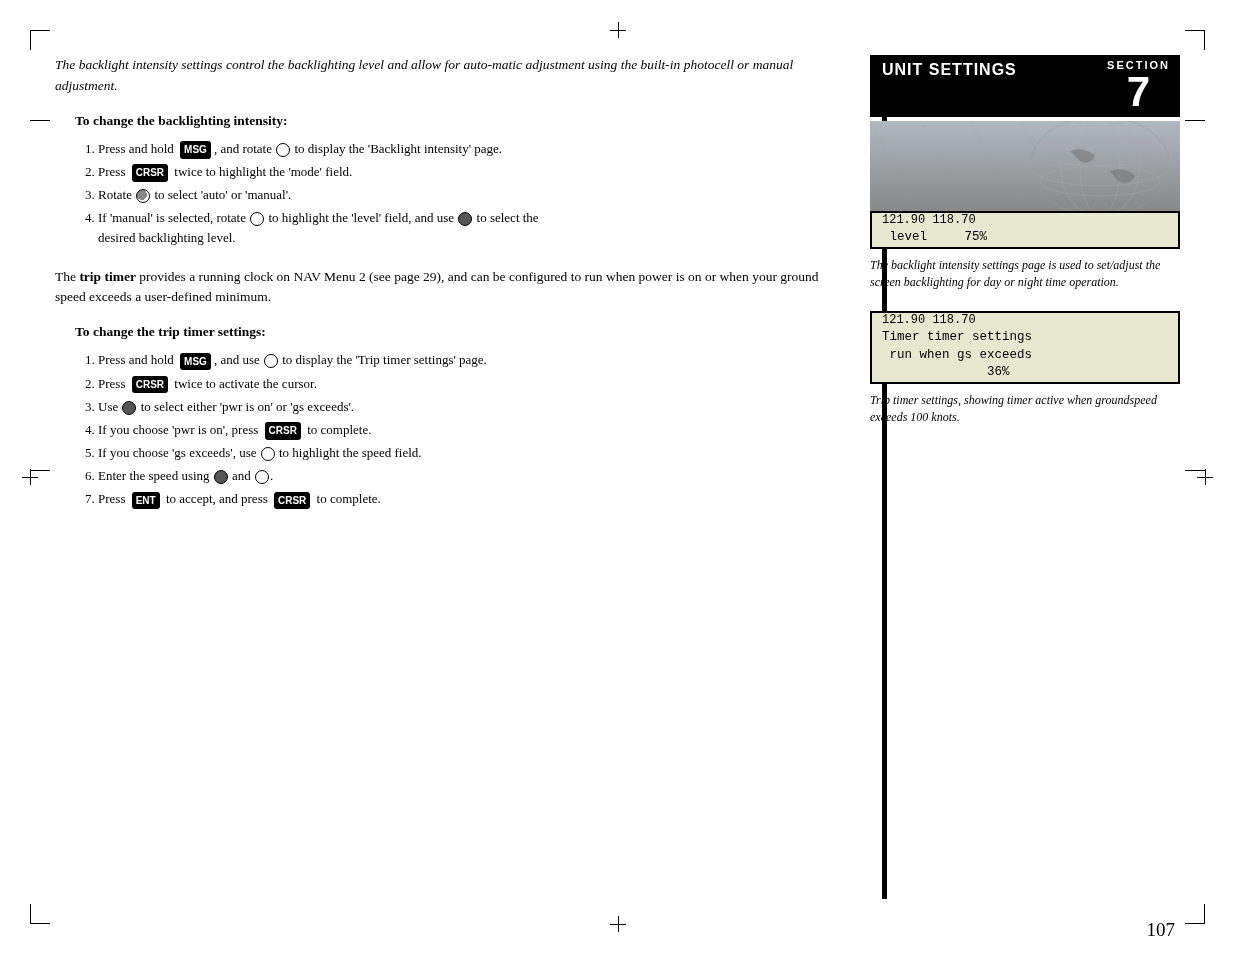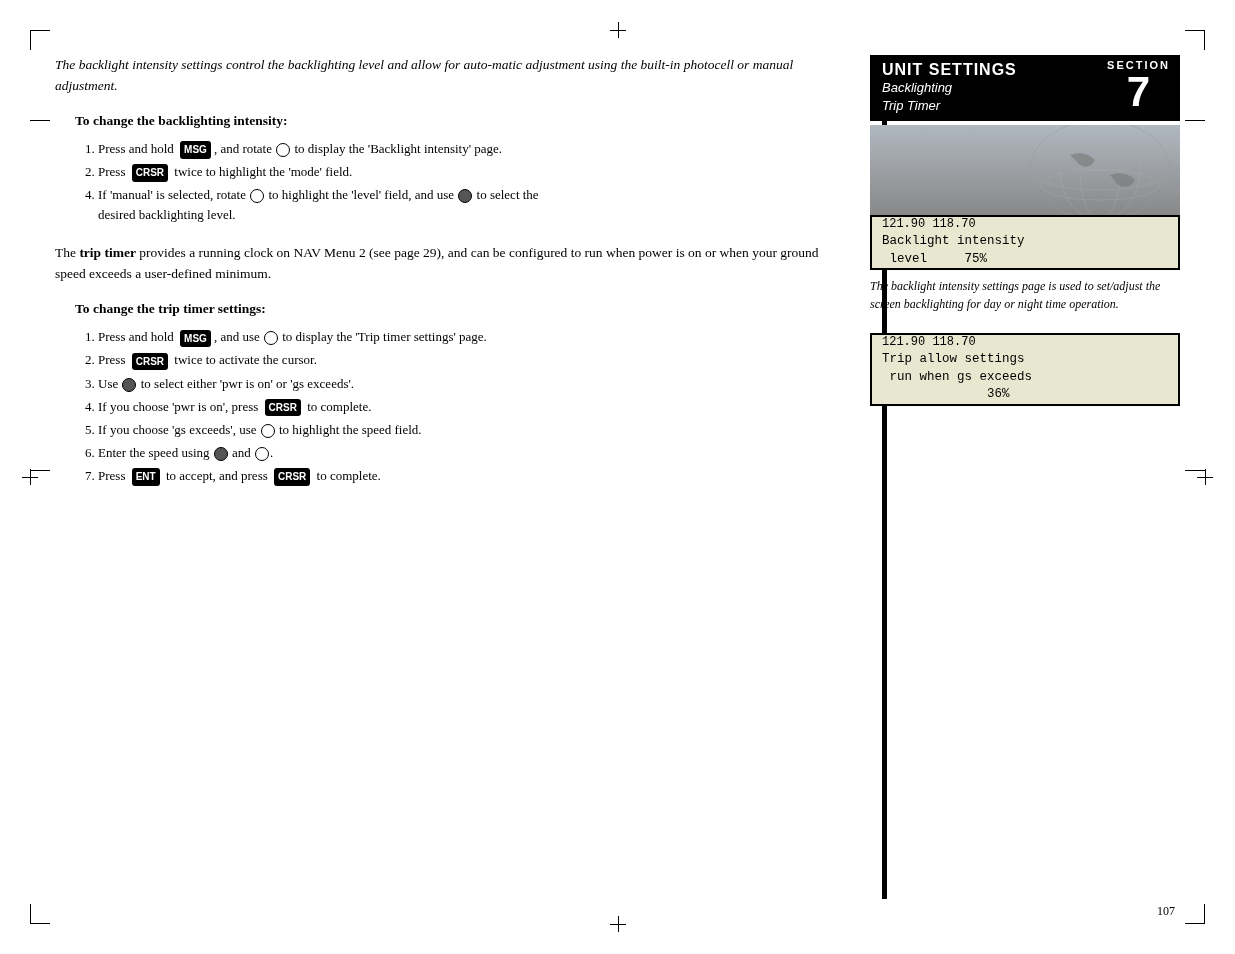--- a/index.html
+++ b/index.html
@@ -184,20 +184,21 @@
       font-size: 13px;
       line-height: 1.4;
       color: #fff;
     }
     .section-number-box {
       background: #000;
       color: #fff;
       display: flex;
       flex-direction: column;
       align-items: center;
+      justify-content: center;
       padding: 4px 10px;
       min-width: 60px;
     }
     .section-word {
       font-family: Arial, sans-serif;
       font-size: 11px;
       font-weight: bold;
       letter-spacing: 2px;
       text-transform: uppercase;
     }
@@ -244,23 +245,23 @@
       font-size: 12px;
       font-style: italic;
       line-height: 1.45;
       color: #000;
       margin-bottom: 20px;
     }
 
     
     .page-number {
       position: absolute;
-      bottom: 35px;
+      bottom: 13px;
       right: 60px;
-      font-size: 12px;
+      font-size: 19px;
     }
 
     
     .vert-bar {
       position: absolute;
       right: 348px;
       top: 55px;
       bottom: 55px;
       width: 5px;
       background: #000;
@@ -296,20 +297,23 @@
 
     <p class="section-heading">To change the backlighting intensity:</p>
 
     <ul class="steps-list">
       <li>
         1. Press and hold <span class="btn-badge">MSG</span>, and rotate <span class="circle-icon"></span> to display the 'Backlight intensity' page.
       </li>
       <li>
         2. Press <span class="btn-badge">CRSR</span> twice to highlight the 'mode' field.
       </li>
+      <li>
+        3. Rotate <span class="circle-icon-half"></span> to select 'auto' or 'manual'.
+      </li>
       <li style="padding-right:20px;">
         4. If 'manual' is selected, rotate <span class="circle-icon"></span> to highlight the 'level' field, and use <span class="circle-icon-filled"></span> to select the<br>&nbsp;&nbsp;&nbsp;&nbsp;desired backlighting level.
       </li>
     </ul>
 
     <p class="body-text">
       The <strong>trip timer</strong> provides a running clock on NAV Menu 2 (see page 29), and can be configured to run when power is on or when your ground speed exceeds a user-defined minimum.
     </p>
 
     <p class="section-heading">To change the trip timer settings:</p>
@@ -338,24 +342,20 @@
       </li>
     </ul>
 
   </div>
 
   <div class="right-column">
 
     <div class="section-header">
       <div class="section-title-box">
         <div class="section-title-text">UNIT SETTINGS</div>
-        <div class="section-subtitle-text">
-          <span>Backlighting</span><br>
-          <span>Trip Timer</span>
-        </div>
       </div>
       <div class="section-number-box">
         <span class="section-word">SECTION</span>
         <span class="section-num">7</span>
       </div>
     </div>
 
     <div class="globe-graphic">
       <svg viewBox="0 0 310 90" xmlns="http://www.w3.org/2000/svg">
 
@@ -381,29 +381,29 @@
 
         <line x1="0" y1="0" x2="50" y2="90" stroke="#999" stroke-width="0.5" opacity="0.3"></line>
         <line x1="50" y1="0" x2="100" y2="90" stroke="#999" stroke-width="0.5" opacity="0.3"></line>
         <line x1="100" y1="0" x2="150" y2="90" stroke="#999" stroke-width="0.5" opacity="0.3"></line>
         <line x1="150" y1="0" x2="200" y2="90" stroke="#999" stroke-width="0.5" opacity="0.3"></line>
       </svg>
     </div>
 
     <div class="device-screen">
       <div class="device-screen-coords">121.90   118.70</div>
-      <div class="device-screen-line">Backlight intensity</div>
       <div class="device-screen-line"> level     75%</div>
     </div>
 
     <p class="caption-text">The backlight intensity settings page is used to set/adjust the screen backlighting for day or night time operation.</p>
 
     <div class="device-screen">
       <div class="device-screen-coords">121.90   118.70</div>
-      <div class="device-screen-line">Trip allow settings</div>
+      <div class="device-screen-line">Timer timer settings</div>
       <div class="device-screen-line"> run when gs exceeds</div>
       <div class="device-screen-line">              36%</div>
     </div>
 
+    <p class="caption-text">Trip timer settings, showing timer active when groundspeed exceeds 100 knots.</p>
 
   </div>
 
 </div>
 
 </body></html>

